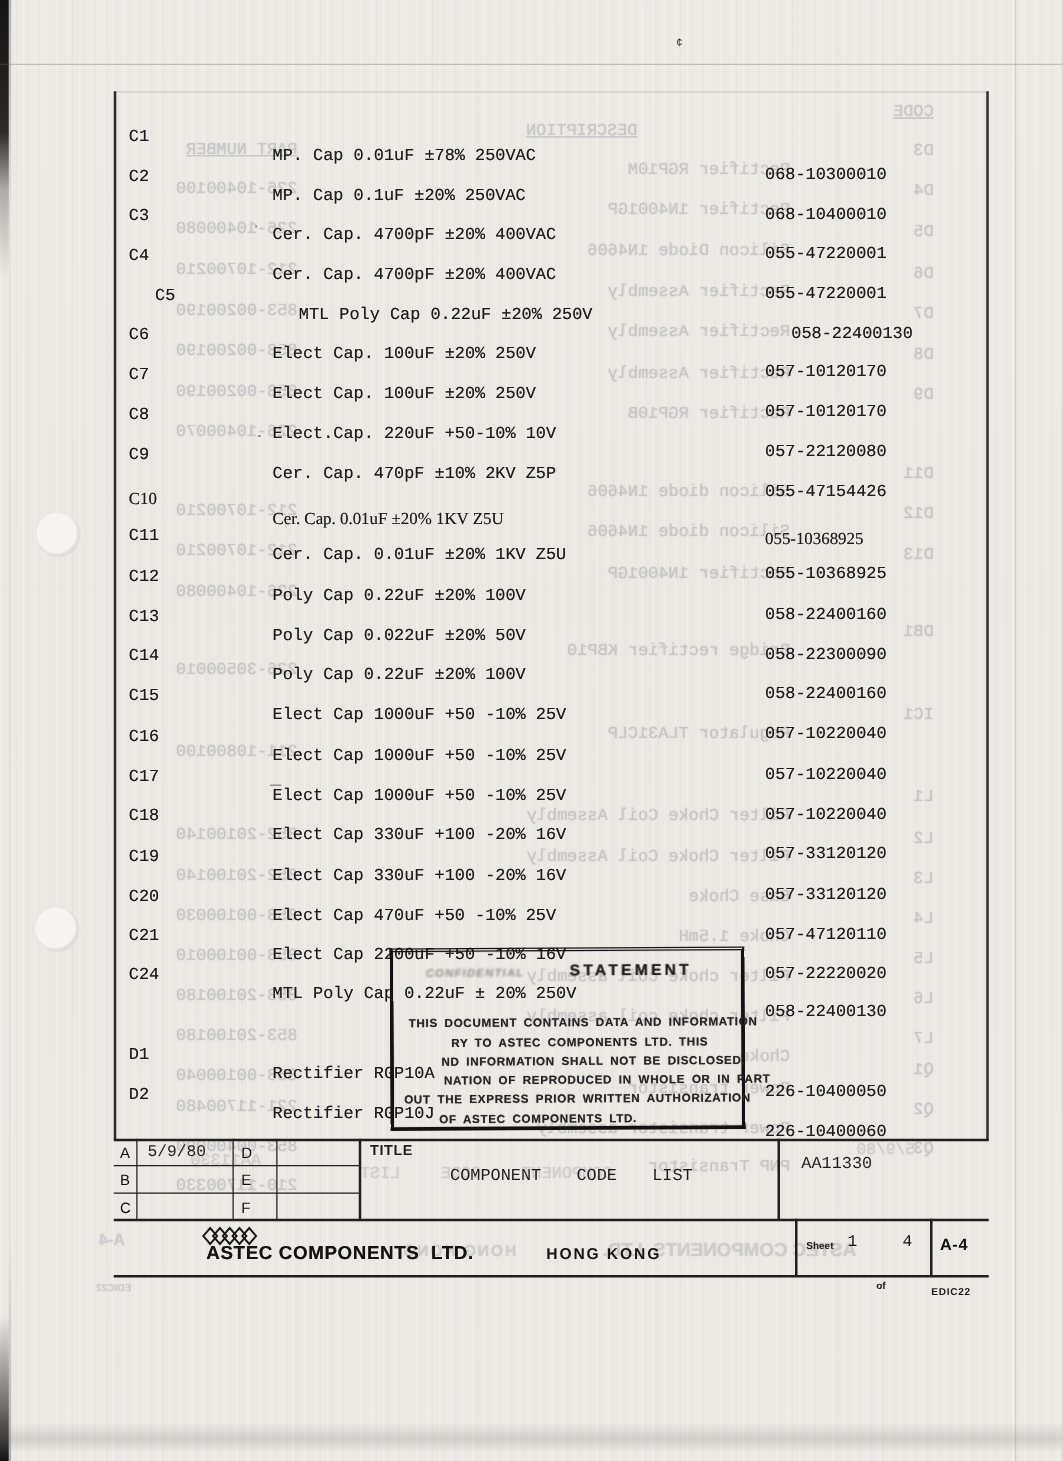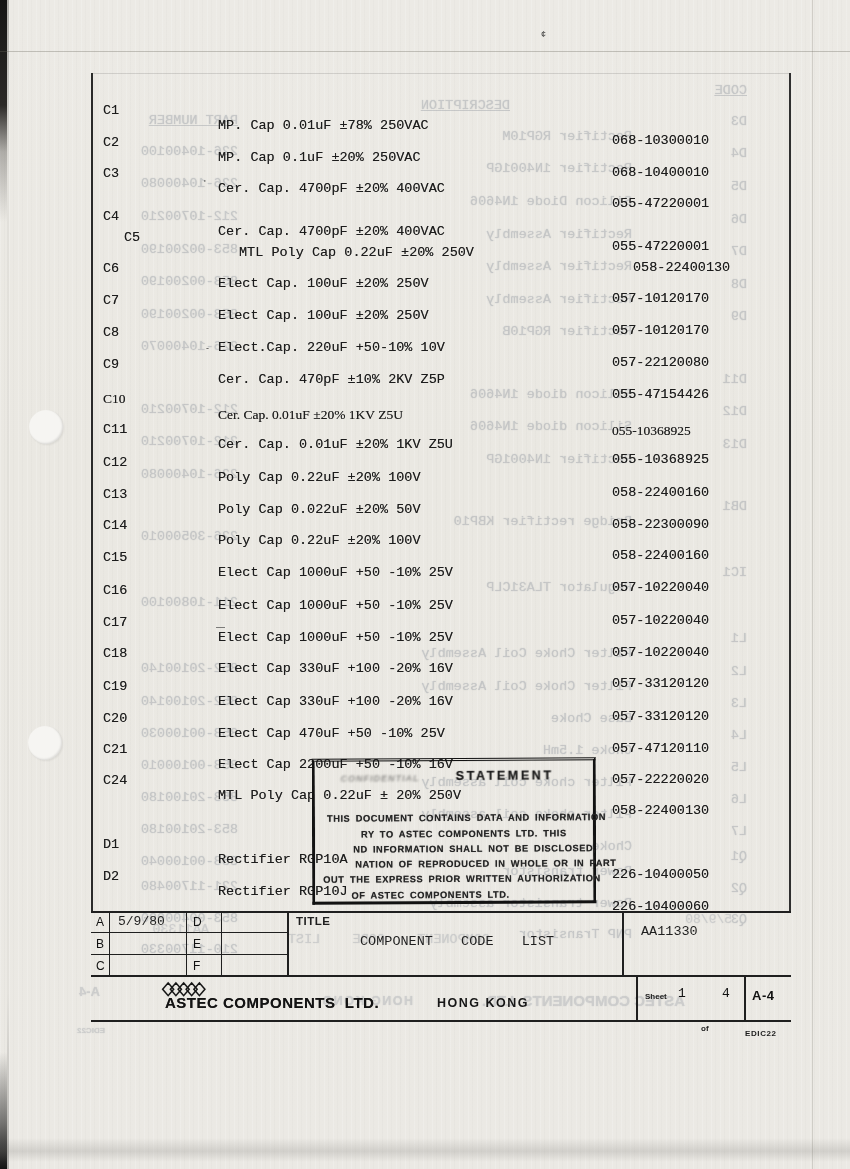--- a/index.html
+++ b/index.html
@@ -209,21 +209,21 @@
       <div class="prow" style="top: 120px;">
     <span class="c">C2</span>
     <span class="d">MP. Cap 0.1uF ±20% 250VAC</span>
     <span class="p">068-10400010</span>
   </div>
       <div class="prow" style="top: 151px;">
     <span class="c">C3</span>
     <span class="d">Cer. Cap. 4700pF ±20% 400VAC</span>
     <span class="p">055-47220001</span>
   </div>
-      <div class="prow" style="top: 194px; text-align: center;">
+      <div class="prow" style="top: 183px; text-align: center;">
     <span class="c">C4</span>
     <span class="d">Cer. Cap. 4700pF ±20% 400VAC</span>
     <span class="p">055-47220001</span>
   </div>
       <div class="prow" style="top: 215px; margin-left: 21px;">
     <span class="c">C5</span>
     <span class="d">MTL Poly Cap 0.22uF ±20% 250V</span>
     <span class="p">058-22400130</span>
   </div>
       <div class="prow" style="top: 246px;">

